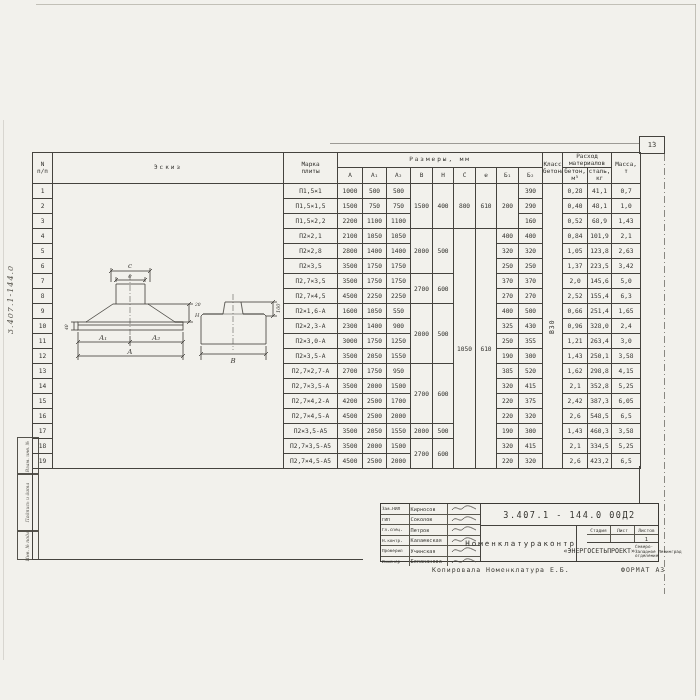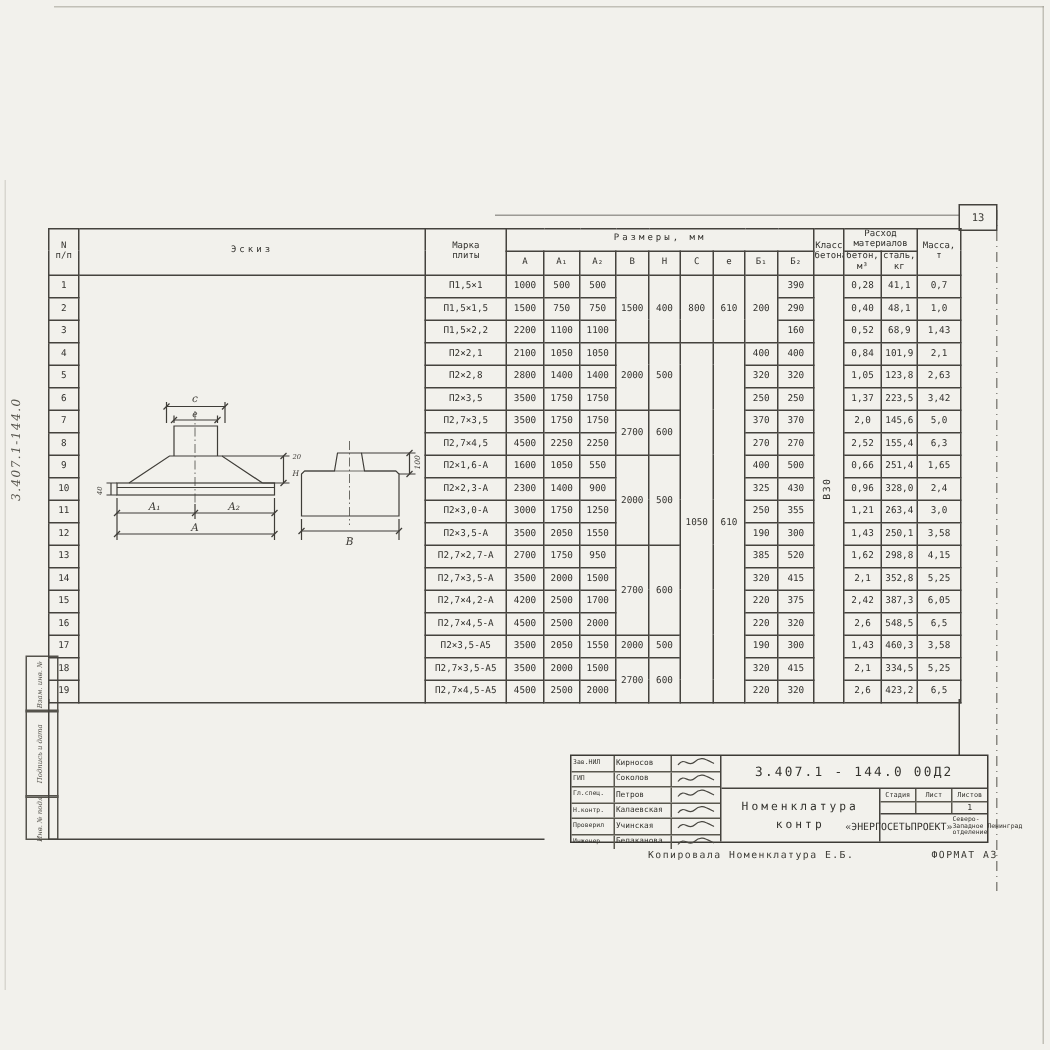--- a/index.html
+++ b/index.html
@@ -33,22 +33,22 @@
   #tblock{position:absolute;left:362px;top:503px;width:277px;height:57px;border:1.4px solid #3c3a35;background:transparent;margin-left:18px;}
   #tblock .abs{position:absolute;box-sizing:border-box;}
   #sig-grid{left:0;top:0;width:100px;height:57px;border-right:1px solid #45433e;}
   #sig-grid .srow{display:flex;height:9.5px;border-bottom:1px solid #5a584f;}
   #sig-grid .srow:last-child{border-bottom:none;}
   .srole{width:28px;border-right:1px solid #5a584f;font-size:4.3px;display:flex;align-items:center;padding-left:1px;}
   .sname{width:38px;border-right:1px solid #5a584f;font-size:5.2px;display:flex;align-items:center;padding-left:1px;}
   .ssig{width:34px;display:flex;align-items:center;justify-content:center;}
   #doc-cell{left:100px;top:0;width:177px;height:22px;border-bottom:1px solid #45433e;
     display:flex;align-items:center;justify-content:center;font-size:8.5px;letter-spacing:1.5px;}
-  #title-cell{left:100px;top:22px;width:106px;height:35px;border-right:1px solid #45433e;
-    display:flex;flex-direction:column;align-items:center;justify-content:center;font-size:7.5px;letter-spacing:2px;line-height:1.5;}
+  #title-cell{left:90px;top:22px;width:106px;height:35px;border-right:1px solid #45433e;
+    display:flex;flex-direction:row;align-items:center;justify-content:flex-end;font-size:7.5px;letter-spacing:2px;line-height:1.5;}
   #stage-hdr{left:206px;top:22px;width:71px;height:9px;display:flex;}
   #stage-hdr div{border-right:1px solid #5a584f;border-bottom:1px solid #5a584f;font-size:4.6px;display:flex;align-items:center;justify-content:center;flex:1;}
   #stage-hdr div:last-child{border-right:none;}
   #stage-val{left:206px;top:31px;width:71px;height:8px;display:flex;border-bottom:1px solid #45433e;}
   #stage-val div{border-right:1px solid #5a584f;font-size:5.5px;display:flex;align-items:center;justify-content:center;flex:1;}
   #stage-val div:last-child{border-right:none;}
   #org-cell{left:206px;top:39px;width:71px;height:18px;display:flex;flex-direction:row;align-items:center;justify-content:center;line-height:1.15;}
   #org-name{font-size:6.6px;}
   #org-branch,#org-city{font-size:4.3px;}
   

